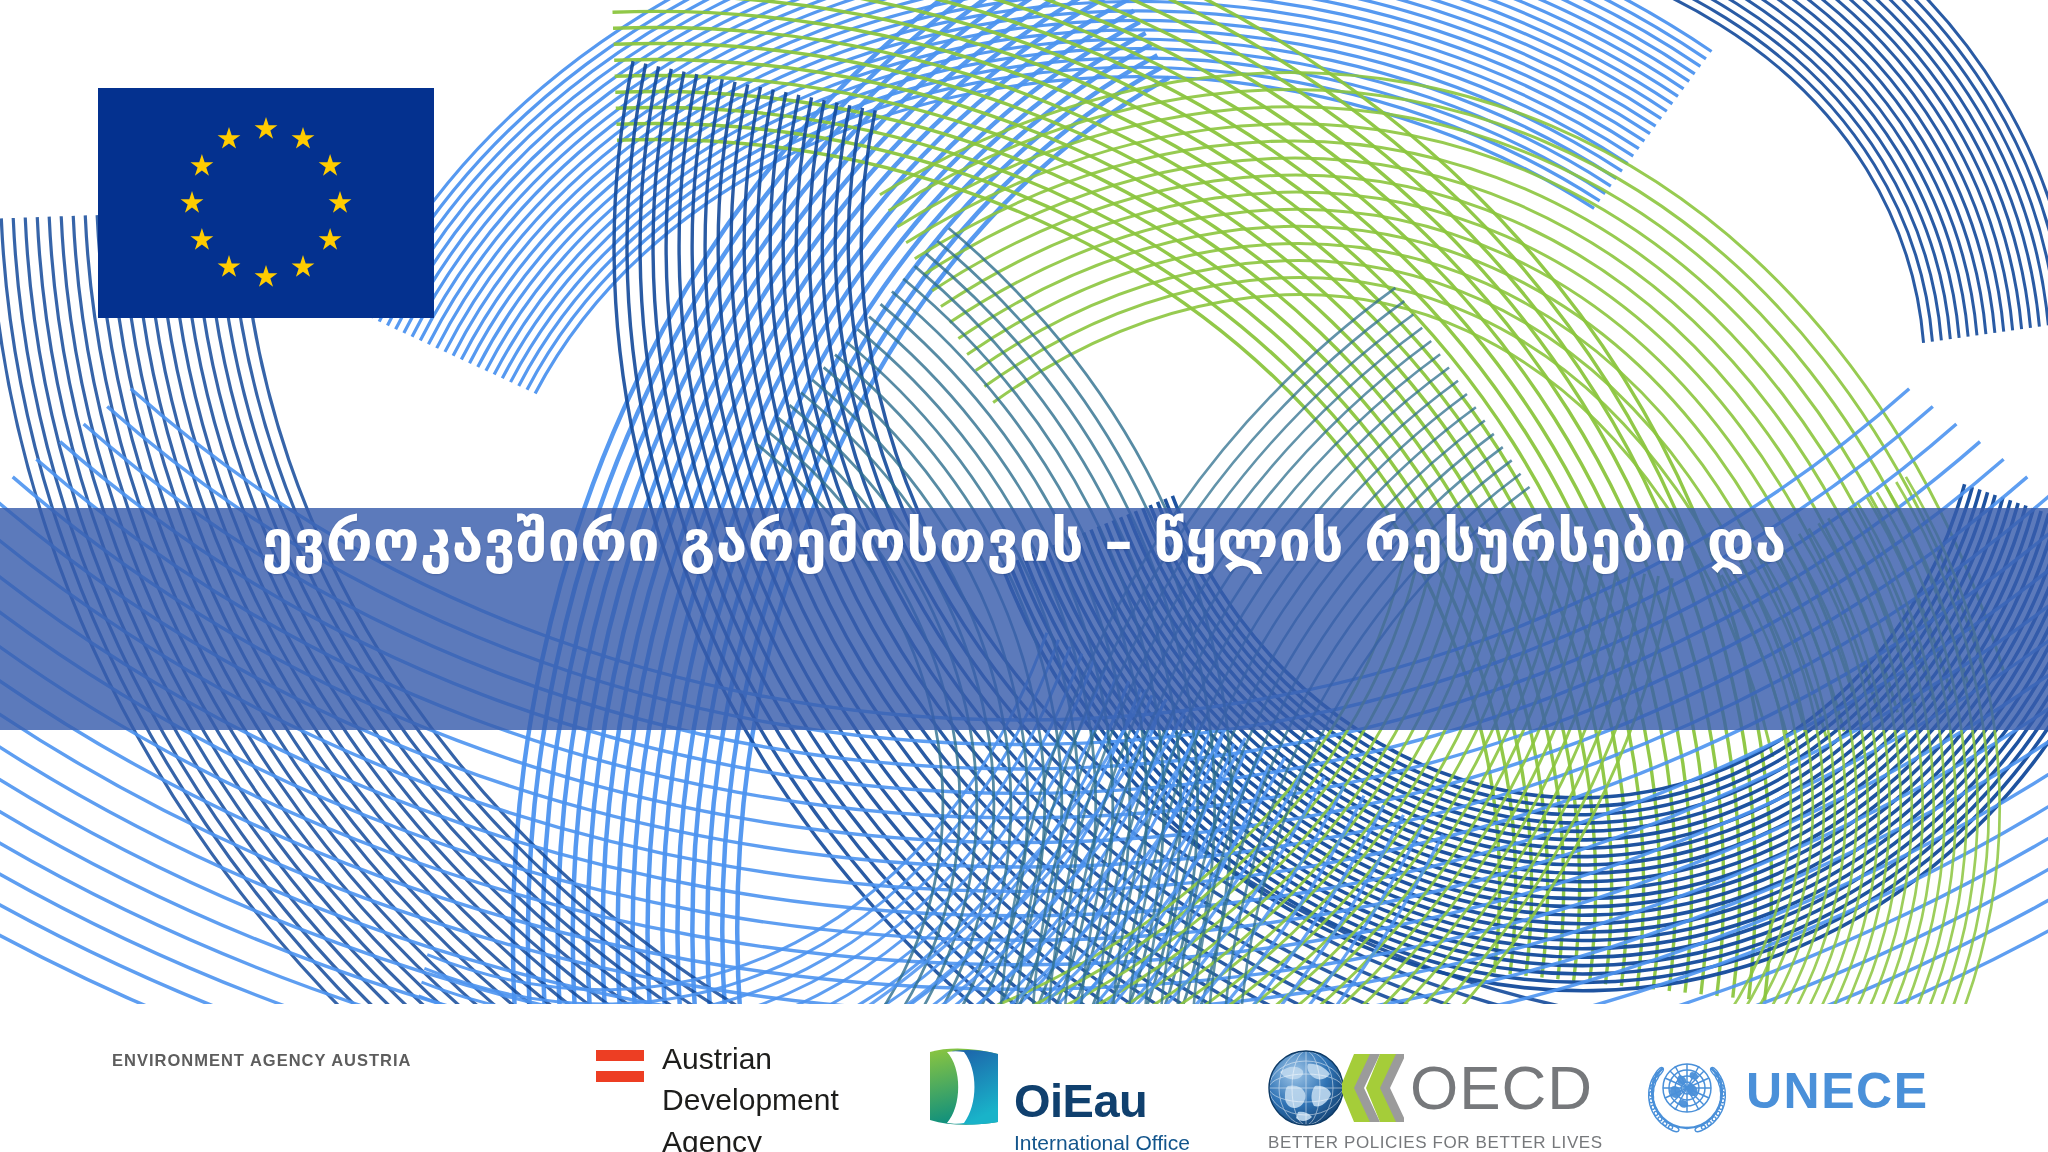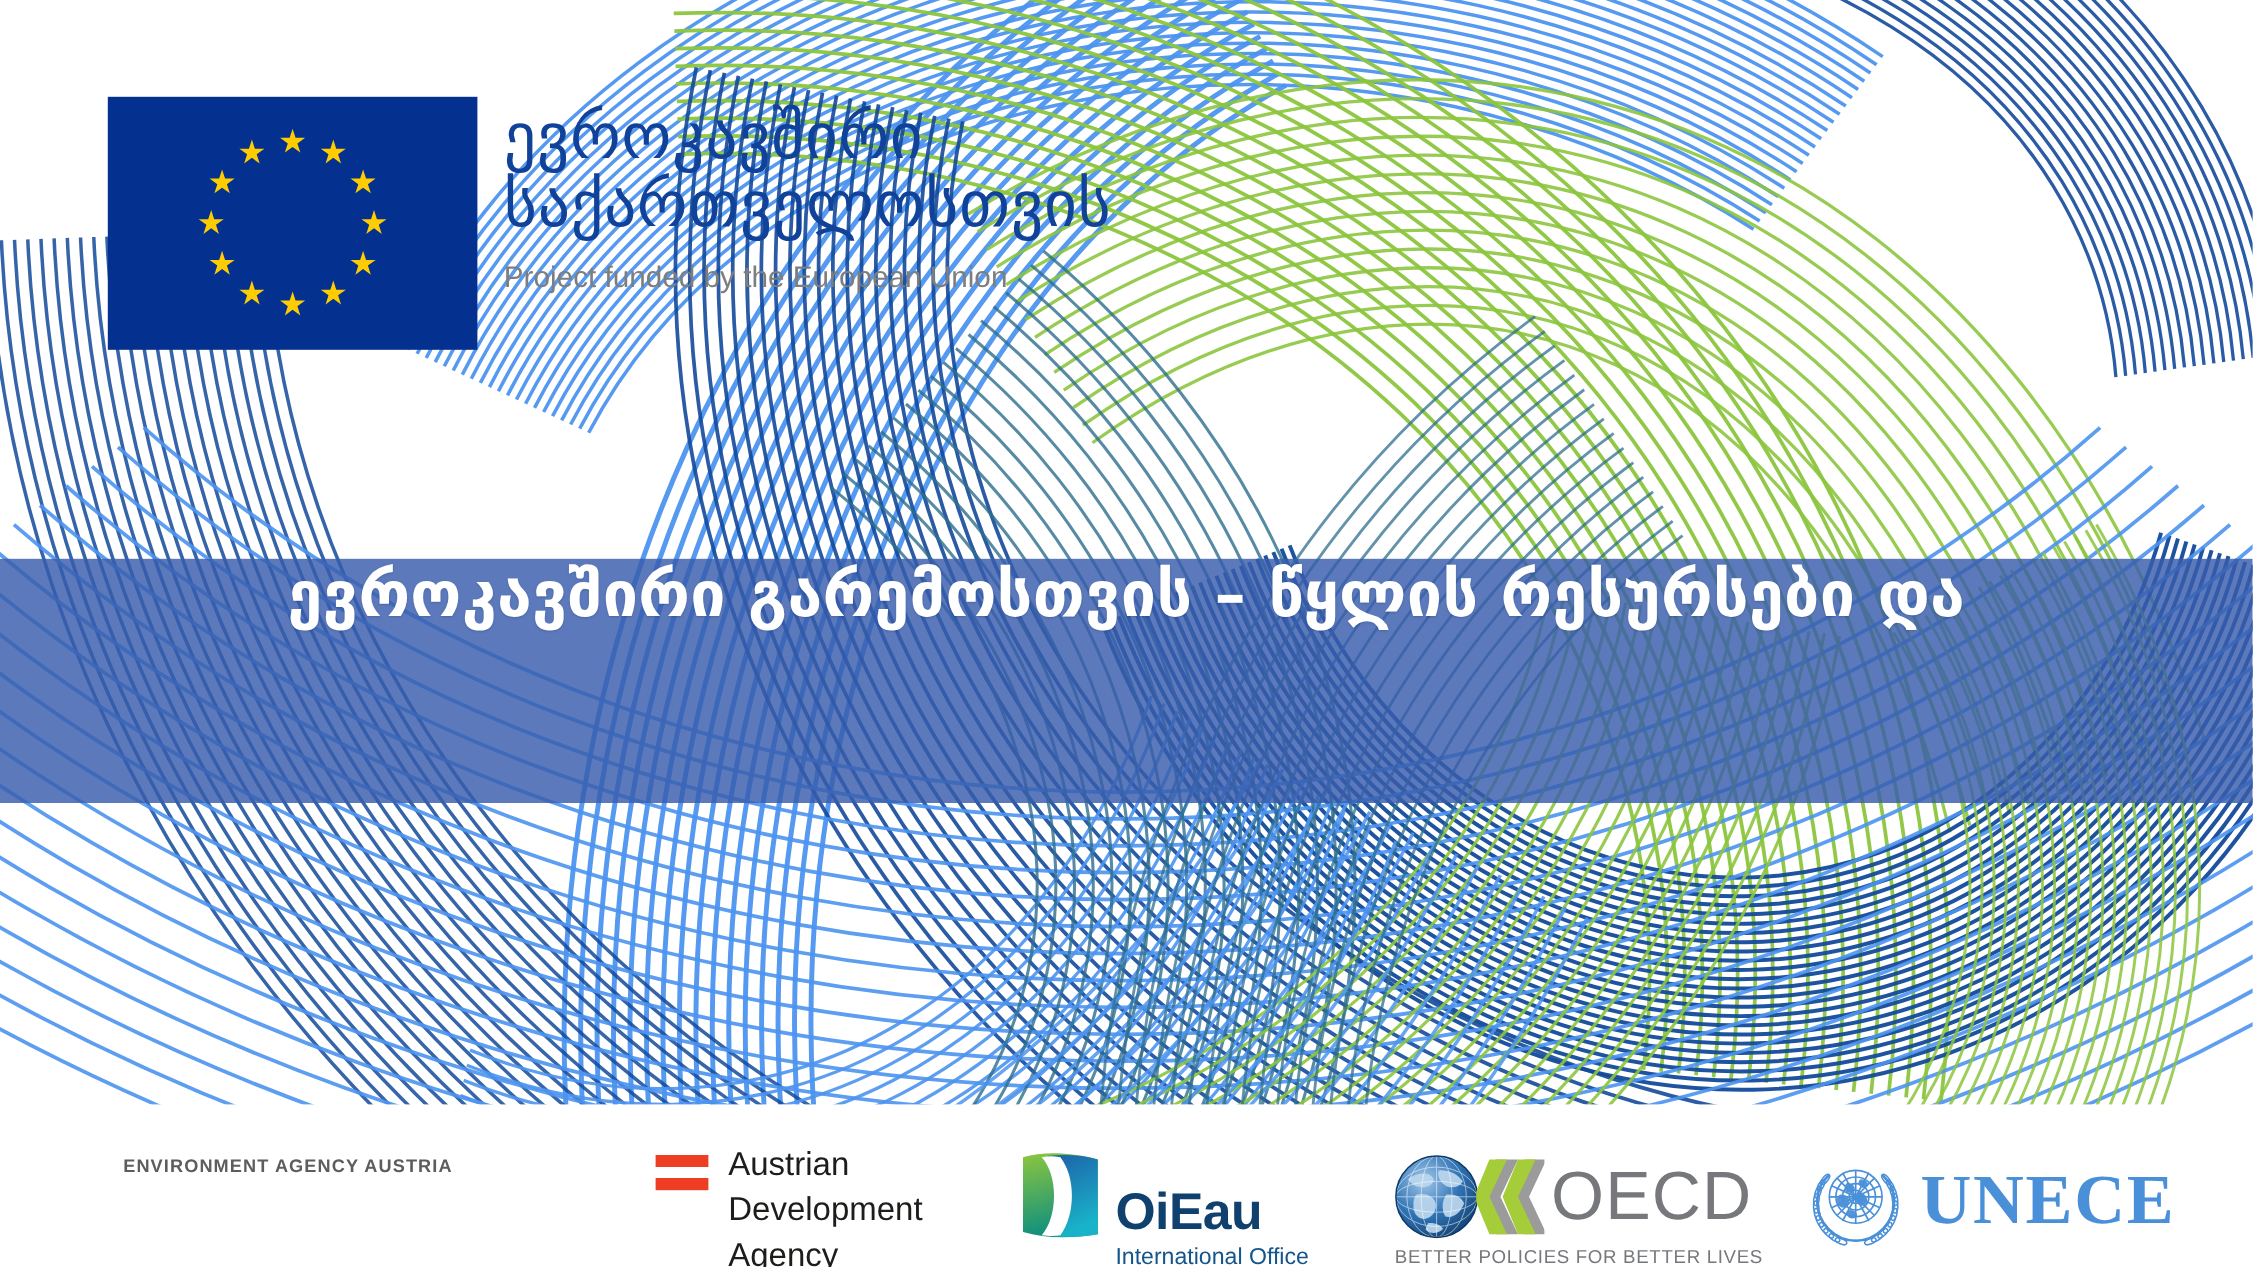--- a/index.html
+++ b/index.html
@@ -78,21 +78,21 @@
   #oecd-row{display:flex;align-items:center;}
   #oecd-globe{width:76px;height:76px;flex:none;}
   #oecd-chev{width:62px;height:72px;flex:none;margin:0 2px 0 -2px;}
   #oecd-word{color:#76787b;font-size:62px;font-weight:400;letter-spacing:1px;line-height:1;
              margin-left:4px;font-family:"Liberation Sans","DejaVu Sans",sans-serif;}
   #oecd-sub{color:#76787b;font-size:17px;letter-spacing:.6px;margin-top:7px;white-space:nowrap;}
 
   
   #logo-unece{left:1644px;top:1048px;align-items:center;}
   #un-emblem{width:86px;height:86px;flex:none;margin-right:16px;}
-  #unece-word{color:#4a90d9;font-size:64px;font-weight:700;letter-spacing:1.5px;line-height:1;font-family:Liberation Serif, serif;}
+  #unece-word{color:#4a90d9;font-size:50px;font-weight:700;letter-spacing:1.5px;line-height:1;}
 </style>
 </head>
 <body>
 
 <div id="slide">
 
   <svg id="bg-waves" viewBox="0 0 2048 1152" preserveAspectRatio="none" aria-hidden="true">
     <defs>
       <clipPath id="clipAll">
           <rect x="0" y="0" width="2048" height="1152"></rect>
@@ -427,25 +427,20 @@
             <polygon points="232.09,140.00 234.78,148.29 243.50,148.29 236.45,153.42 239.14,161.71 232.09,156.58 225.03,161.71 227.73,153.42 220.67,148.29 229.39,148.29"></polygon>
             <polygon points="205.00,167.09 207.69,175.38 216.41,175.38 209.36,180.50 212.05,188.79 205.00,183.67 197.95,188.79 200.64,180.50 193.59,175.38 202.31,175.38"></polygon>
             <polygon points="168.00,177.00 170.69,185.29 179.41,185.29 172.36,190.42 175.05,198.71 168.00,193.58 160.95,198.71 163.64,190.42 156.59,185.29 165.31,185.29"></polygon>
             <polygon points="131.00,167.09 133.69,175.38 142.41,175.38 135.36,180.50 138.05,188.79 131.00,183.67 123.95,188.79 126.64,180.50 119.59,175.38 128.31,175.38"></polygon>
             <polygon points="103.91,140.00 106.61,148.29 115.33,148.29 108.27,153.42 110.97,161.71 103.91,156.58 96.86,161.71 99.55,153.42 92.50,148.29 101.22,148.29"></polygon>
             <polygon points="94.00,103.00 96.69,111.29 105.41,111.29 98.36,116.42 101.05,124.71 94.00,119.58 86.95,124.71 89.64,116.42 82.59,111.29 91.31,111.29"></polygon>
             <polygon points="103.91,66.00 106.61,74.29 115.33,74.29 108.27,79.42 110.97,87.71 103.91,82.58 96.86,87.71 99.55,79.42 92.50,74.29 101.22,74.29"></polygon>
             <polygon points="131.00,38.91 133.69,47.21 142.41,47.21 135.36,52.33 138.05,60.62 131.00,55.50 123.95,60.62 126.64,52.33 119.59,47.21 128.31,47.21"></polygon>
           </g>
       </svg>
-    </div>
-    <div id="eu-text">
-      <div class="eu-ka">ევროკავშირი</div>
-      <div class="eu-ka">საქართველოსთვის</div>
-      <div id="eu-caption">Project funded by the European Union</div>
     </div>
   </div>
 
   <div id="title-band">
     <div id="title-text">
       <span class="tl">ევროკავშირი გარემოსთვის – წყლის რესურსები და</span>
     </div>
   </div>
 
   <div id="footer"></div>

